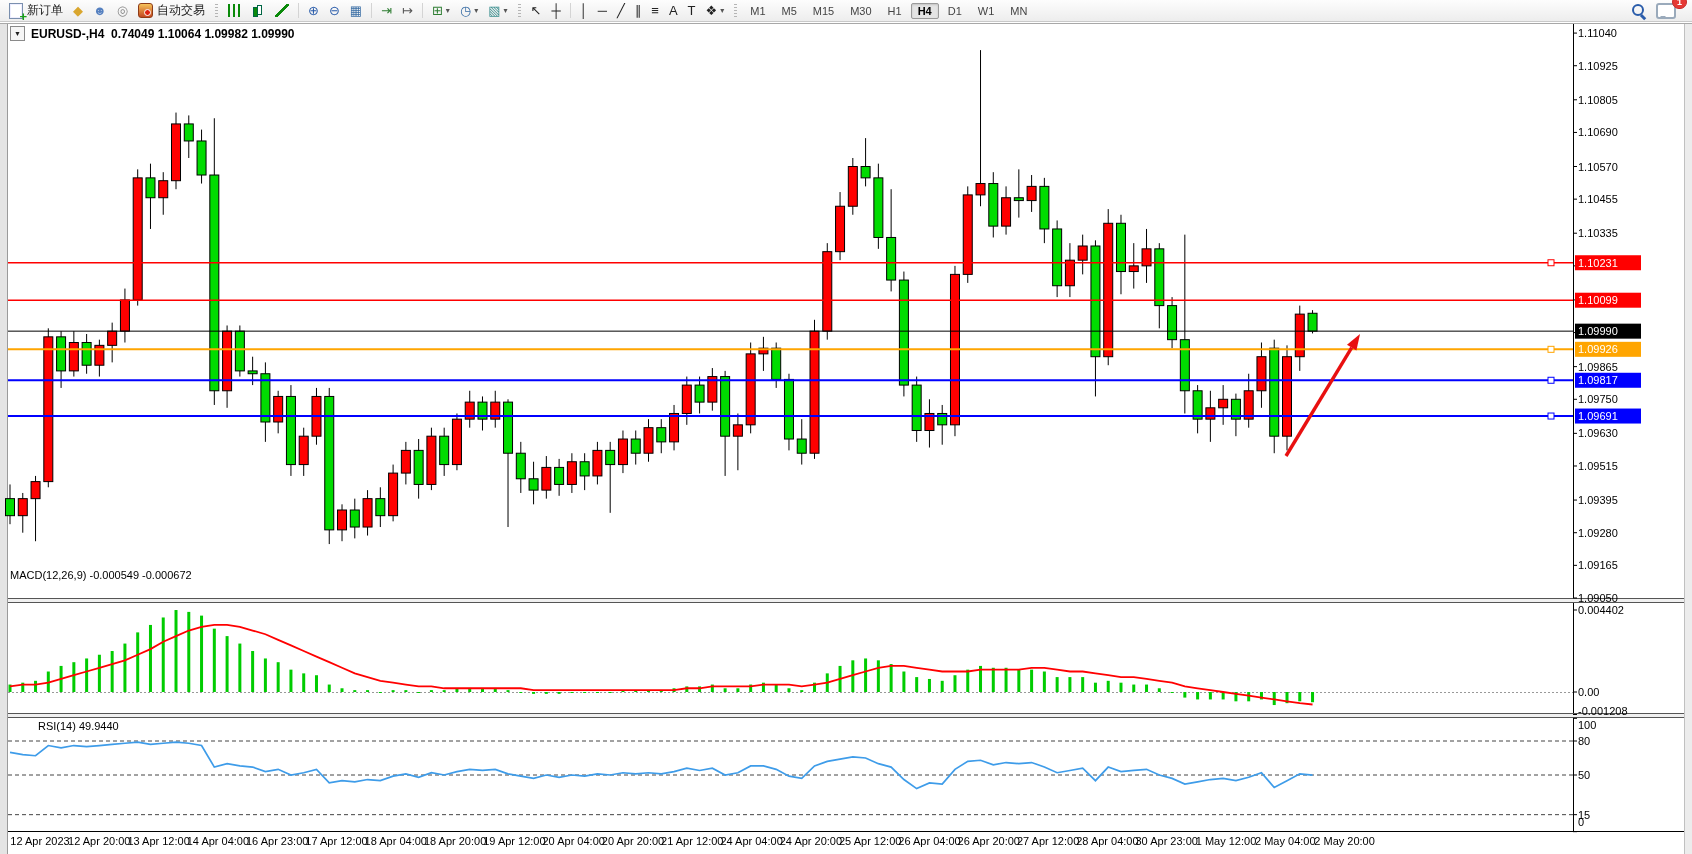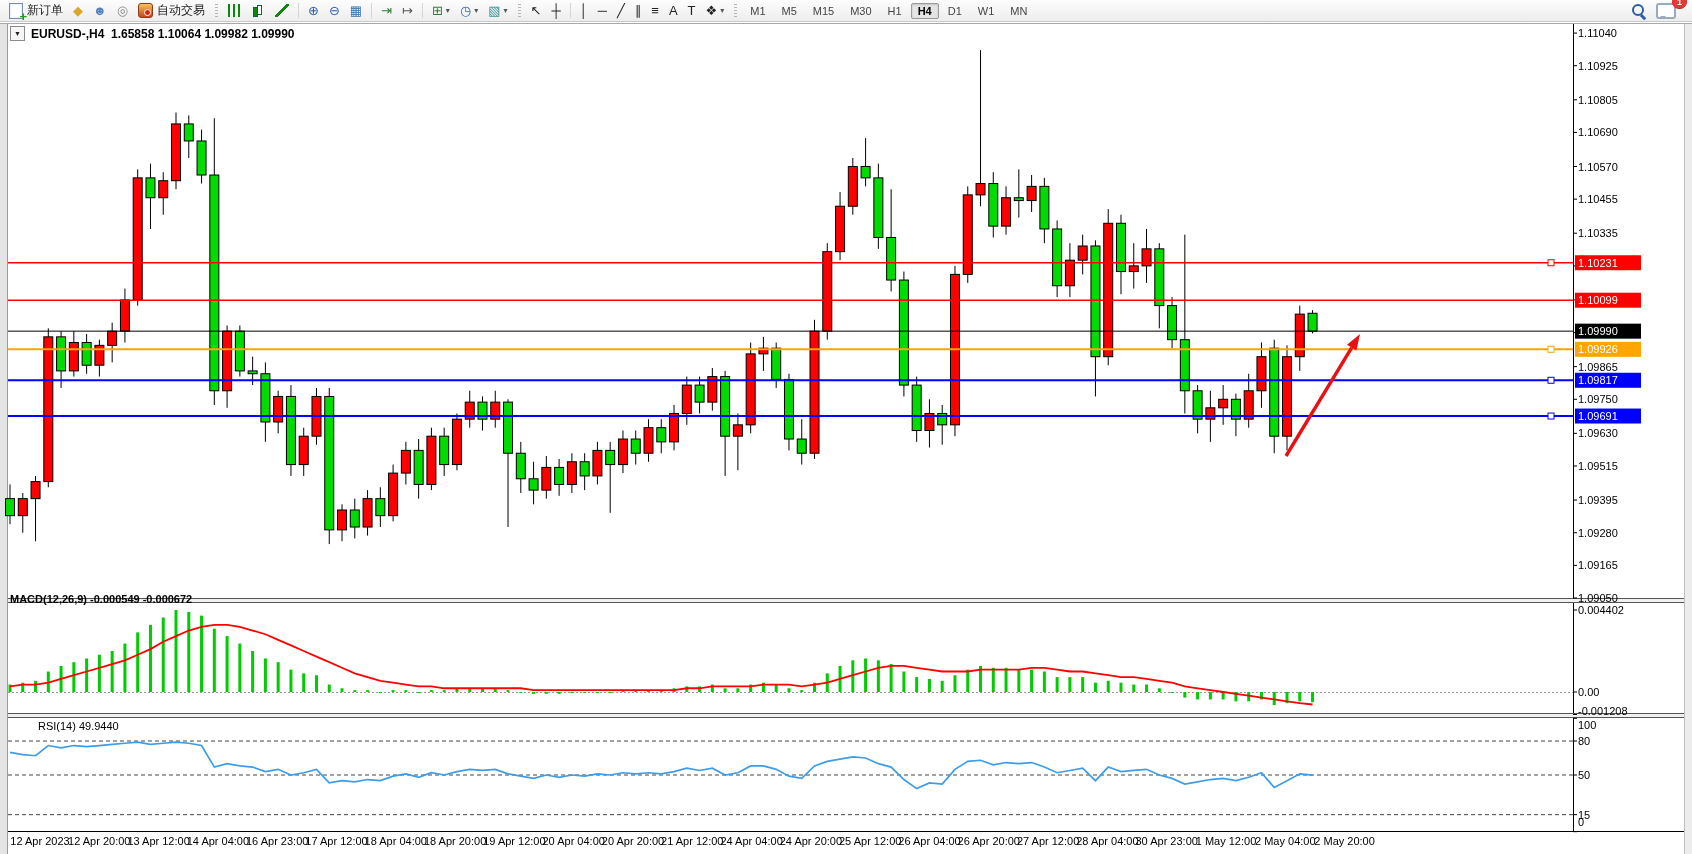--- a/index.html
+++ b/index.html
@@ -33,21 +33,21 @@
   .ic-chat{position:relative;width:16px;height:12px;border:2px solid #9aaabb;border-radius:3px;background:#fff;}
   .ic-chat::after{content:"";position:absolute;left:2px;bottom:-5px;border:3px solid transparent;border-top-color:#9aaabb;}
   .tb-badge{position:absolute;top:-6px;right:-8px;background:#e53935;color:#fff;border-radius:8px;font-size:9px;font-weight:bold;padding:0 4px;line-height:12px;border:1px solid #c62828;}
   .has-badge{position:relative;margin-right:8px;}
   
   #plot{position:absolute;top:0;left:0;z-index:1;}
   .chart-title{position:absolute;top:26px;left:10px;z-index:2;display:flex;align-items:center;white-space:pre;
     font-size:12px;font-weight:bold;color:#000;}
   .sym-dd{width:13px;height:13px;border:1px solid #8a8a8a;background:#f6f6f6;font-size:7px;line-height:13px;text-align:center;color:#222;margin-right:6px;font-weight:normal;}
   .ind-label{position:absolute;left:10px;z-index:2;font-size:11px;color:#000;}
-  #macd-label{top:593px;font-weight:bold;}
+  #macd-label{top:569px;}
   #rsi-label{top:720px;padding-left:28px;}
 </style>
 </head>
 <body>
 
 <div class="toolbar" id="toolbar">
     <span class="tb-item">
       <span class="ic-neworder"></span>
       <span class="tb-label">新订单</span>
     </span>
@@ -583,16 +583,16 @@
     <text x="988.8" y="845" font-size="11" font-family="Liberation Sans, DejaVu Sans, sans-serif" fill="#000" text-anchor="middle">26 Apr 20:00</text>
     <text x="1048.1" y="845" font-size="11" font-family="Liberation Sans, DejaVu Sans, sans-serif" fill="#000" text-anchor="middle">27 Apr 12:00</text>
     <text x="1107.3999999999999" y="845" font-size="11" font-family="Liberation Sans, DejaVu Sans, sans-serif" fill="#000" text-anchor="middle">28 Apr 04:00</text>
     <text x="1166.7" y="845" font-size="11" font-family="Liberation Sans, DejaVu Sans, sans-serif" fill="#000" text-anchor="middle">30 Apr 23:00</text>
     <text x="1226" y="845" font-size="11" font-family="Liberation Sans, DejaVu Sans, sans-serif" fill="#000" text-anchor="middle">1 May 12:00</text>
     <text x="1285.3" y="845" font-size="11" font-family="Liberation Sans, DejaVu Sans, sans-serif" fill="#000" text-anchor="middle">2 May 04:00</text>
     <text x="1344.6" y="845" font-size="11" font-family="Liberation Sans, DejaVu Sans, sans-serif" fill="#000" text-anchor="middle">2 May 20:00</text>
   </svg>
 
 <div class="chart-title">
-  <span class="sym-dd">▼</span><span>EURUSD-,H4  1.65858 1.10064 1.09982 1.09990</span>
+  <span class="sym-dd">▼</span><span>EURUSD-,H4  0.74049 1.10064 1.09982 1.09990</span>
 </div>
 <div class="ind-label" id="macd-label">MACD(12,26,9) -0.000549 -0.000672</div>
 <div class="ind-label" id="rsi-label">RSI(14) 49.9440</div>
 
 </body></html>

